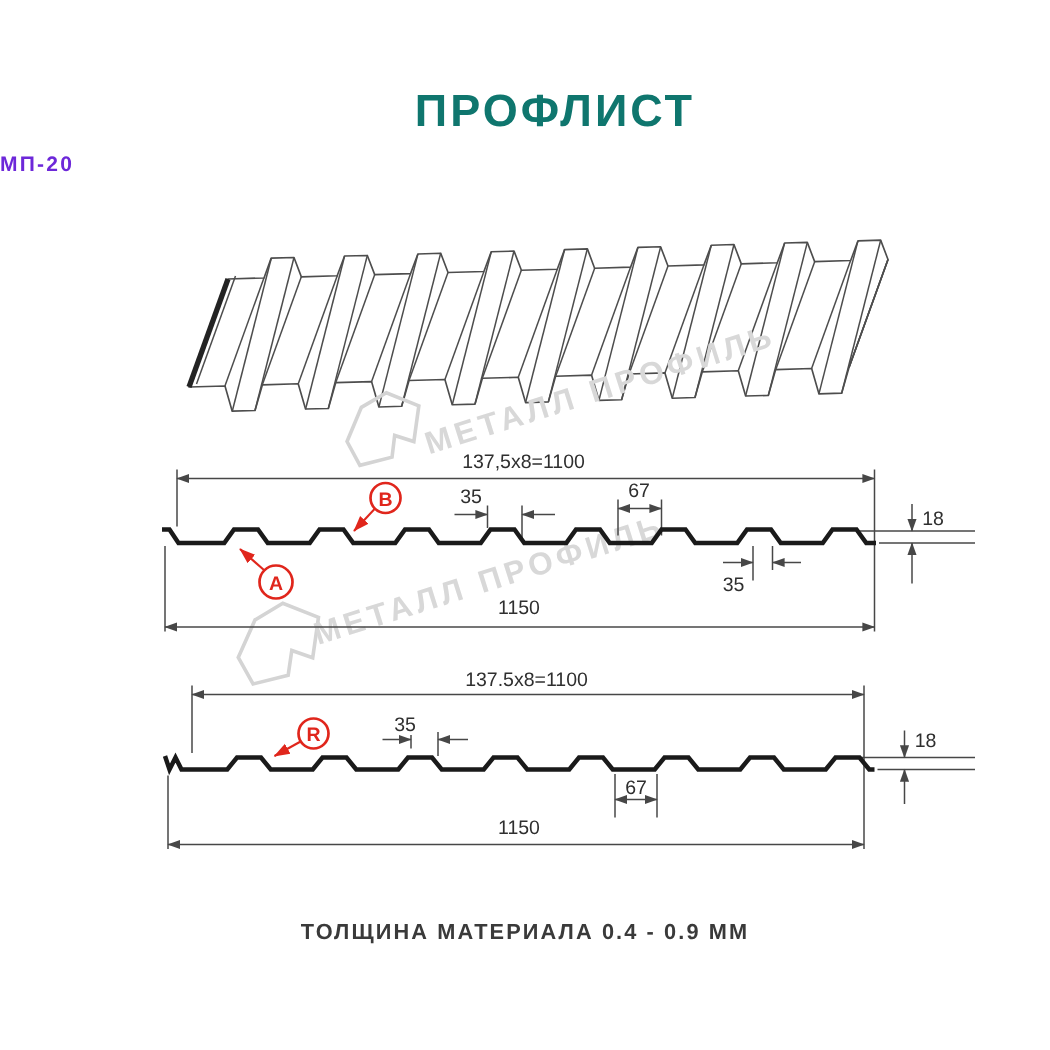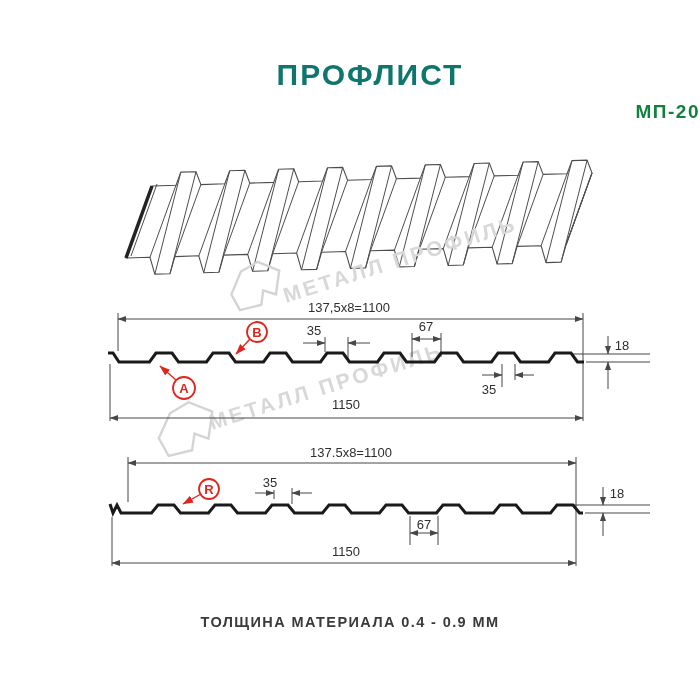--- a/index.html
+++ b/index.html
@@ -1,21 +1,21 @@
 <!DOCTYPE html>
 <html><head>
 <meta charset="utf-8">
 <style>
   html,body{margin:0;padding:0;background:#ffffff;}
   .stage{position:relative;width:700px;height:700px;background:#ffffff;overflow:hidden;
          font-family:"Liberation Sans", sans-serif;}
   .title{position:absolute;top:58px;left:0;width:700px;text-align:center;
          font-size:30px;font-weight:800;letter-spacing:2px;color:#0f766e;padding-left:20px;}
-  .subtitle{position:absolute;top:101px;left:0;width:700px;text-align:right;
-         font-size:19px;font-weight:700;letter-spacing:1.5px;color:#15803d;}
+  .subtitle{position:absolute;top:101px;left:0;width:700px;text-align:left;
+         font-size:14px;font-weight:700;letter-spacing:1.5px;color:#6d28d9;}
   .footer{position:absolute;top:614px;left:0;width:700px;text-align:center;
          font-size:14.5px;font-weight:600;letter-spacing:1.4px;color:#3a3a3a;}
   svg{position:absolute;left:0;top:0;}
   .dimtxt{font-family:"Liberation Sans", sans-serif;font-size:13px;fill:#2f2f2f;}
   .redtxt{font-family:"Liberation Sans", sans-serif;font-size:13px;fill:#e0261c;font-weight:600;}
   .wmtxt{font-family:"Liberation Sans", sans-serif;font-size:21px;font-weight:700;
          letter-spacing:3px;fill:#d8d8d8;}
   .thin{stroke:#474747;stroke-width:1;fill:none;}
   .prof{stroke:#1a1a1a;stroke-width:3;fill:none;stroke-linejoin:miter;}
   .red{stroke:#e0261c;stroke-width:1.4;fill:none;}

